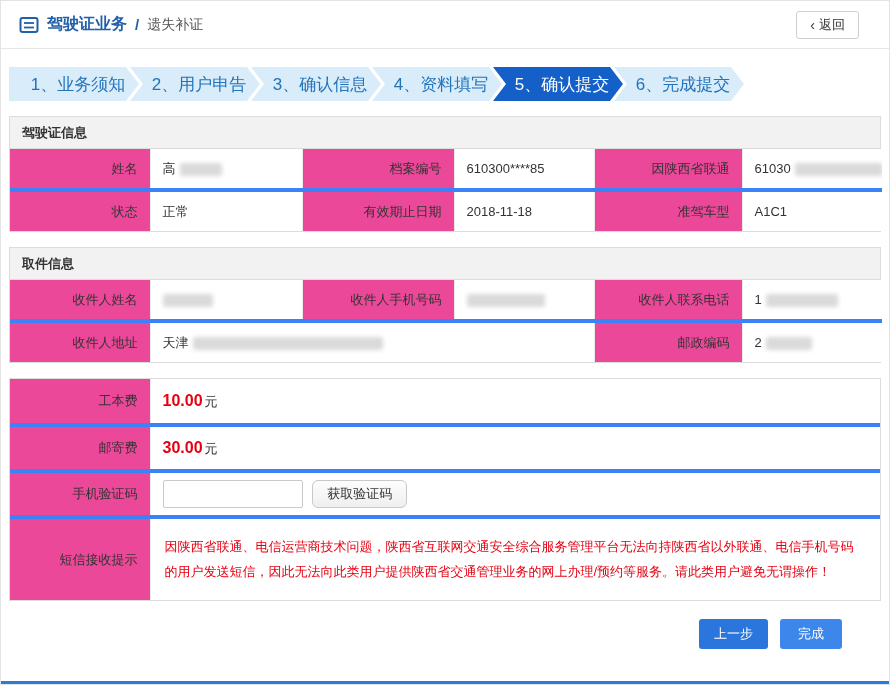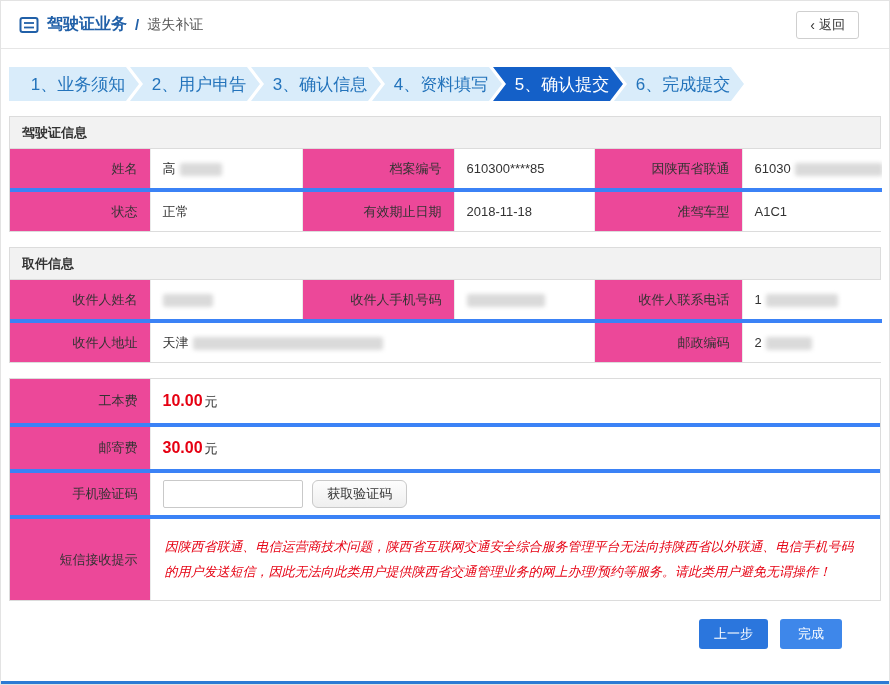--- a/index.html
+++ b/index.html
@@ -128,21 +128,20 @@
     font-size: 13px;
     color: #333;
     cursor: pointer;
     vertical-align: middle;
     font-family: inherit;
   }
   td.notice-cell {
     height: auto;
     padding: 16px 14px;
     white-space: normal;
-    font-style: italic;
   }
   .notice-text {
     color: #e60012;
     font-size: 13px;
     line-height: 1.9;
   }
 
   
   .actions {
     display: flex;

